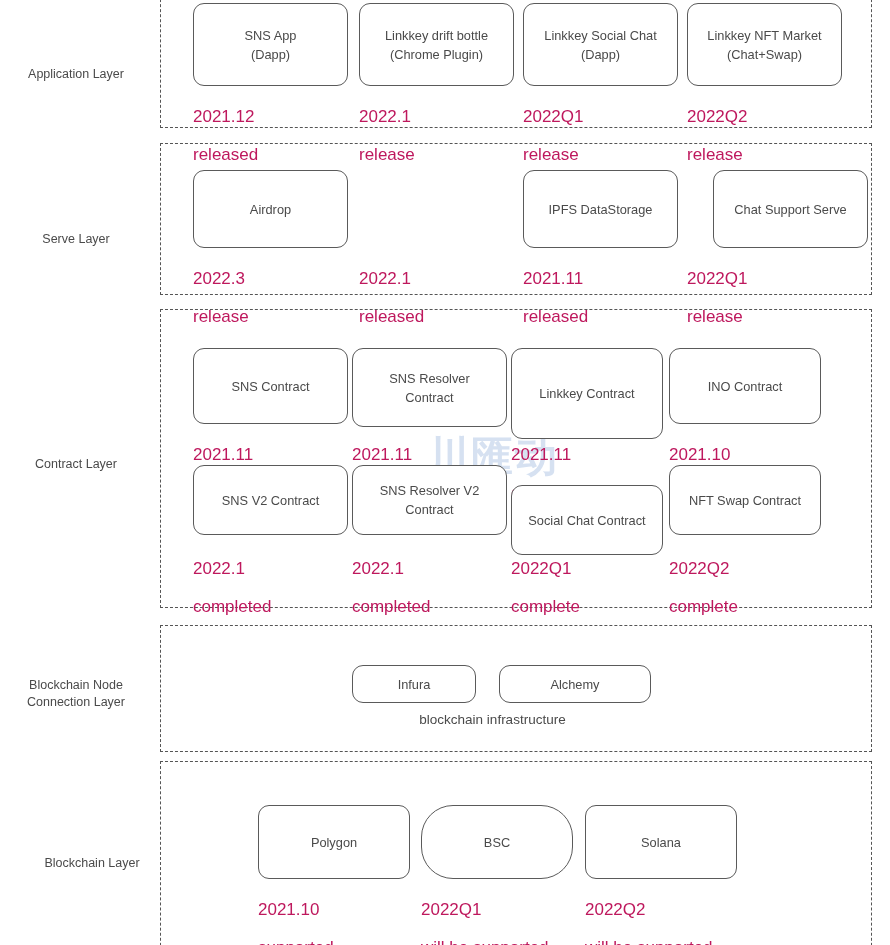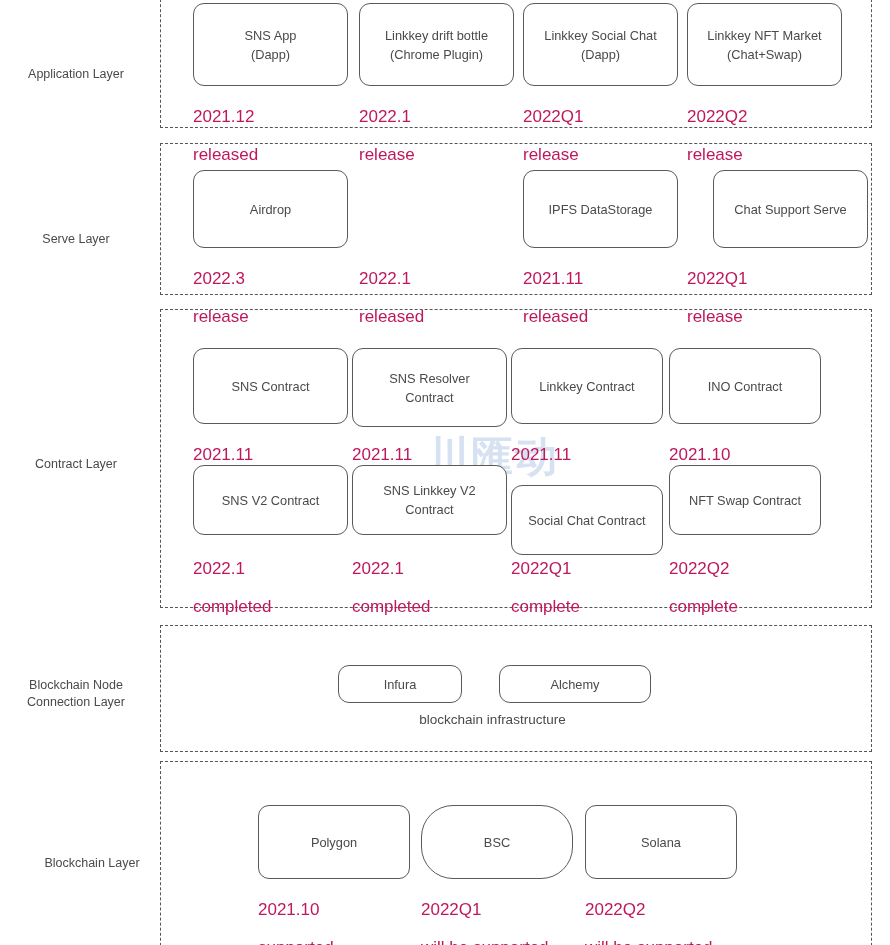--- a/index.html
+++ b/index.html
@@ -187,21 +187,21 @@
 
   <div class="card" style="left:352px; top:348px; width:155px; height:79px;">
     <span class="card-label">SNS Resolver
 Contract</span>
   </div>
   <div class="caption" style="left:352px; top:426px; width:155px;">
     <div>2021.11</div>
     <div>completed</div>
   </div>
 
-  <div class="card" style="left:511px; top:348px; width:152px; height:76px;text-align:right;">
+  <div class="card" style="left:511px; top:348px; width:152px; height:91px;text-align:right;">
     <span class="card-label">Linkkey Contract</span>
   </div>
   <div class="caption" style="left:511px; top:426px; width:152px;">
     <div>2021.11</div>
     <div>completed</div>
   </div>
 
   <div class="card" style="left:669px; top:348px; width:152px; height:76px;">
     <span class="card-label">INO Contract</span>
   </div>
@@ -212,21 +212,21 @@
 
   <div class="card" style="left:193px; top:465px; width:155px; height:70px;">
     <span class="card-label">SNS V2 Contract</span>
   </div>
   <div class="caption" style="left:193px; top:540px; width:155px;">
     <div>2022.1</div>
     <div>completed</div>
   </div>
 
   <div class="card" style="left:352px; top:465px; width:155px; height:70px;">
-    <span class="card-label">SNS Linkkey V2
+    <span class="card-label">SNS Resolver V2
 Contract</span>
   </div>
   <div class="caption" style="left:352px; top:540px; width:155px;">
     <div>2022.1</div>
     <div>completed</div>
   </div>
 
   <div class="card" style="left:511px; top:465px; width:152px; height:70px;margin-top:20px;">
     <span class="card-label">Social Chat Contract</span>
   </div>
@@ -240,21 +240,21 @@
   </div>
   <div class="caption" style="left:669px; top:540px; width:152px;">
     <div>2022Q2</div>
     <div>complete</div>
   </div>
 
   <div class="layer" style="top:625px; height:127px;"></div>
   <div class="layer-label" style="top:677px; white-space:pre-line;">Blockchain Node
 Connection Layer</div>
 
-  <div class="card" style="left:338px; top:665px; width:124px; height:38px;">
+  <div class="card" style="left:352px; top:665px; width:124px; height:38px;">
     <span class="card-label">Infura</span>
   </div>
   <div class="card" style="left:499px; top:665px; width:152px; height:38px;">
     <span class="card-label">Alchemy</span>
   </div>
   <div class="infra-note" style="left:334px; top:712px; width:317px;">blockchain infrastructure</div>
 
   <div class="layer" style="top:761px; height:200px;"></div>
   <div class="layer-label" style="top:855px;padding-left:32px;">Blockchain Layer</div>
 

